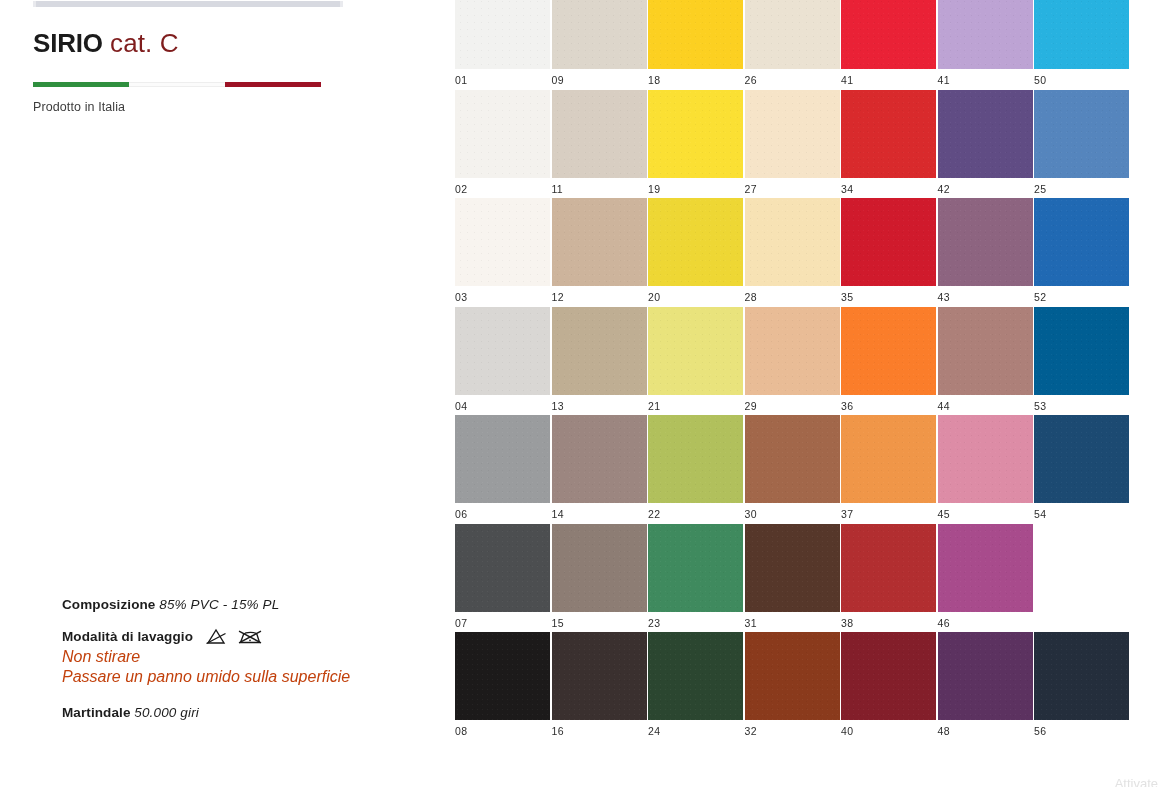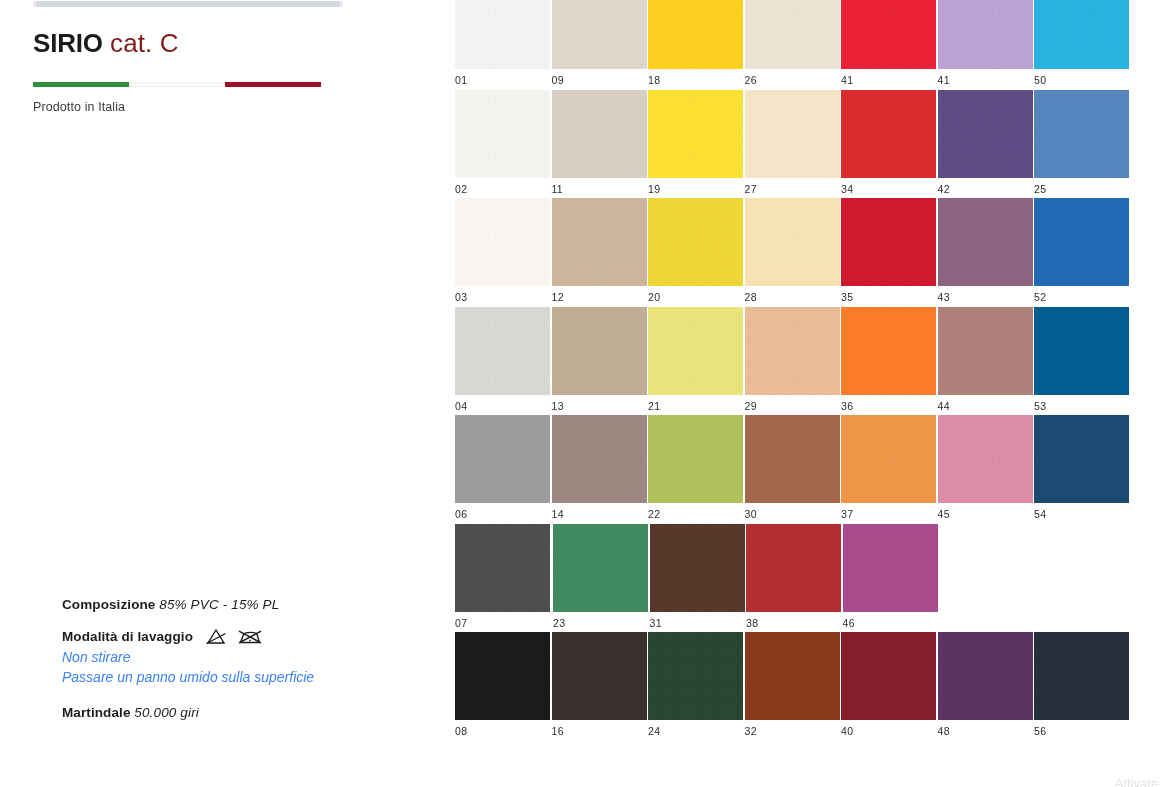--- a/index.html
+++ b/index.html
@@ -80,24 +80,24 @@
   .spec-row { margin-bottom: 0; }
   .spec-line {
     font-size: 13.5px;
     line-height: 21px;
     color: #1d1d1d;
     white-space: nowrap;
   }
   .spec-label { font-weight: bold; letter-spacing: 0.1px; }
   .spec-value { font-style: italic; letter-spacing: 0.15px; }
   .spec-sub {
-    font-size: 14px;
+    font-size: 16px;
     line-height: 20px;
     font-style: italic;
-    color: #3b82f6;
+    color: #c2410c;
     white-space: nowrap;
   }
   #wash-row { display: flex; align-items: center; gap: 8px; margin-top: 11px; }
   #wash-icons { display: flex; gap: 11px; align-items: center; padding-left: 4px; }
   .care-icon { display: block; }
   #martindale-row { margin-top: 15px; }
 
   
   #swatch-grid {
     position: absolute;
@@ -392,20 +392,24 @@
         <div class="swatch-chip" style="background: rgb(28, 74, 114);"></div>
         <div class="swatch-label">54</div>
       </div>
     </div>
     <div class="swatch-row">
       <div class="swatch-cell">
         <div class="swatch-chip" style="background: rgb(76, 78, 80);"></div>
         <div class="swatch-label">07</div>
       </div>
       <div class="swatch-gap"></div>
+      <div class="swatch-cell">
+        <div class="swatch-chip" style="background: rgb(141, 125, 116);"></div>
+        <div class="swatch-label">15</div>
+      </div>
       <div class="swatch-gap"></div>
       <div class="swatch-cell">
         <div class="swatch-chip" style="background: rgb(63, 138, 94);"></div>
         <div class="swatch-label">23</div>
       </div>
       <div class="swatch-gap"></div>
       <div class="swatch-cell">
         <div class="swatch-chip" style="background: rgb(86, 55, 42);"></div>
         <div class="swatch-label">31</div>
       </div>

